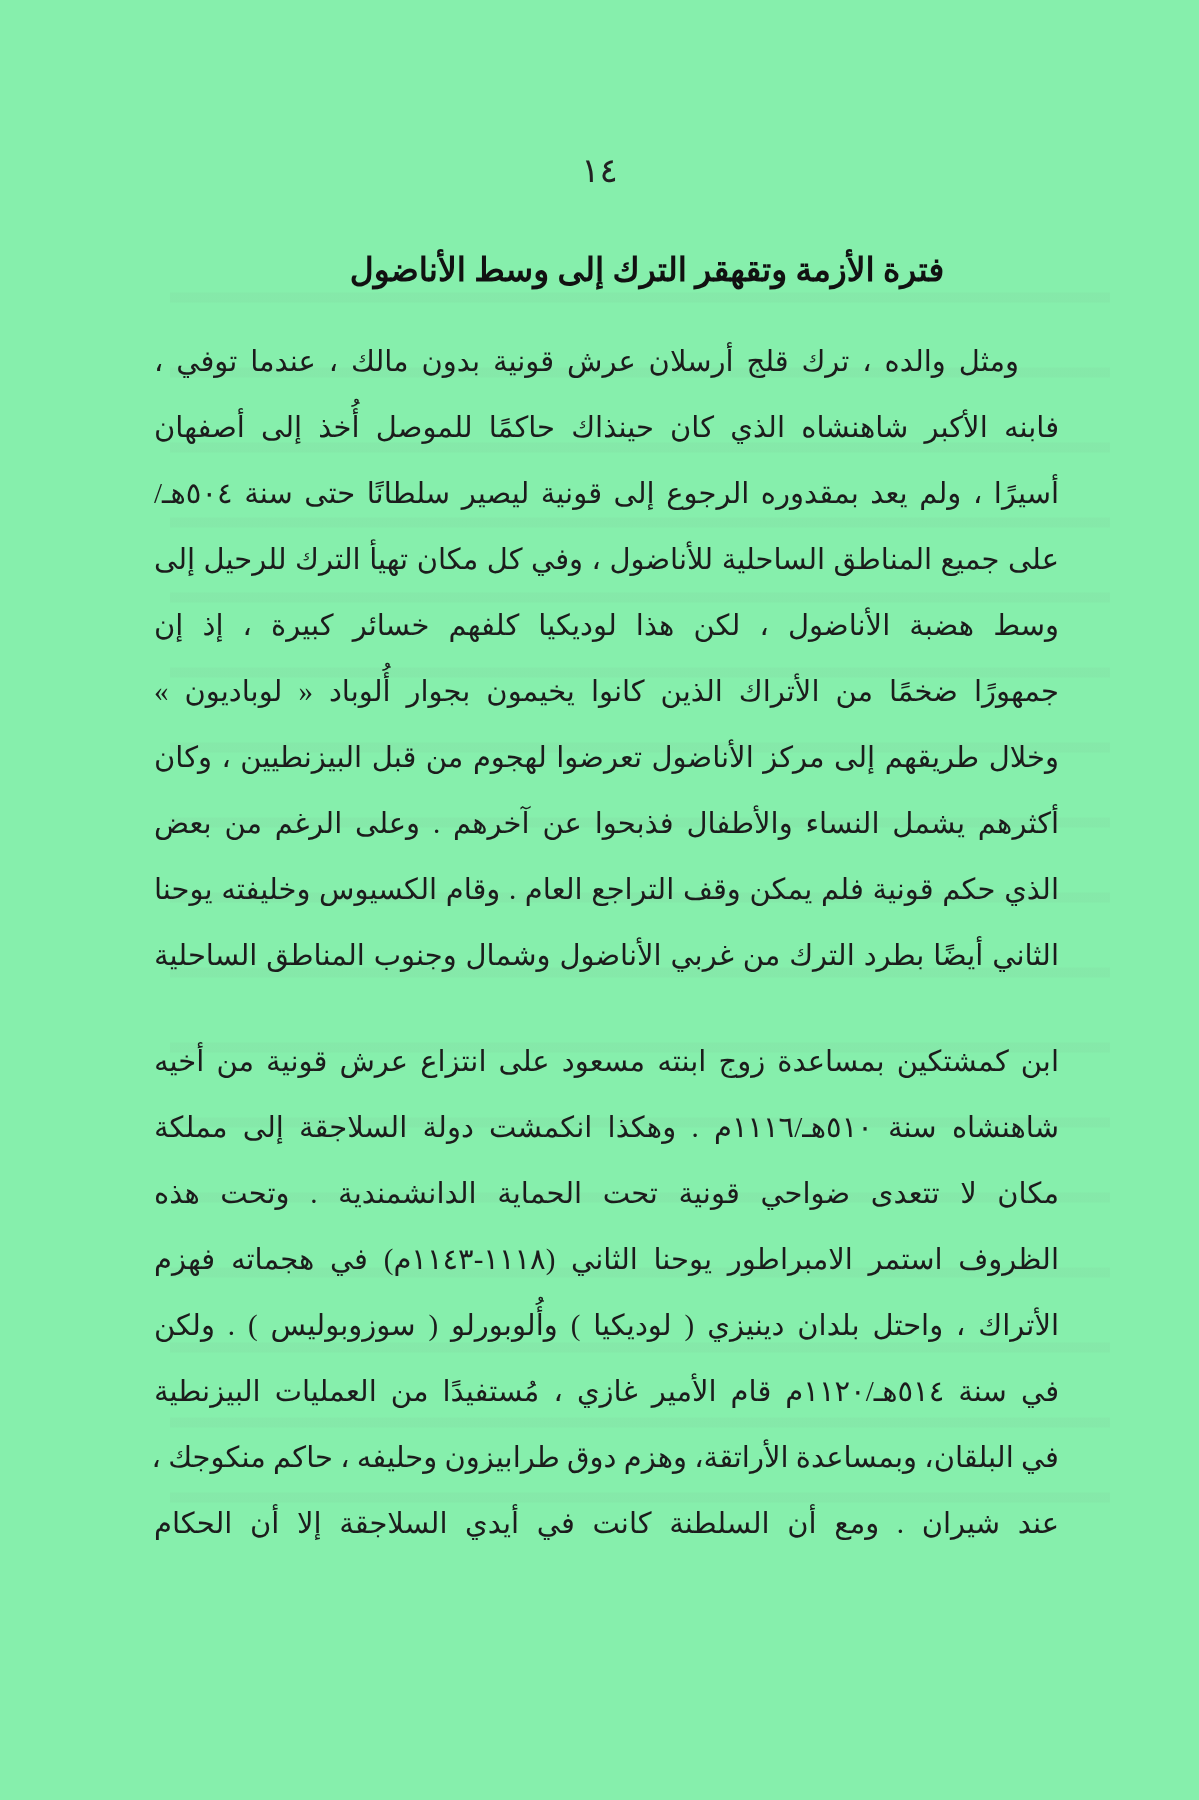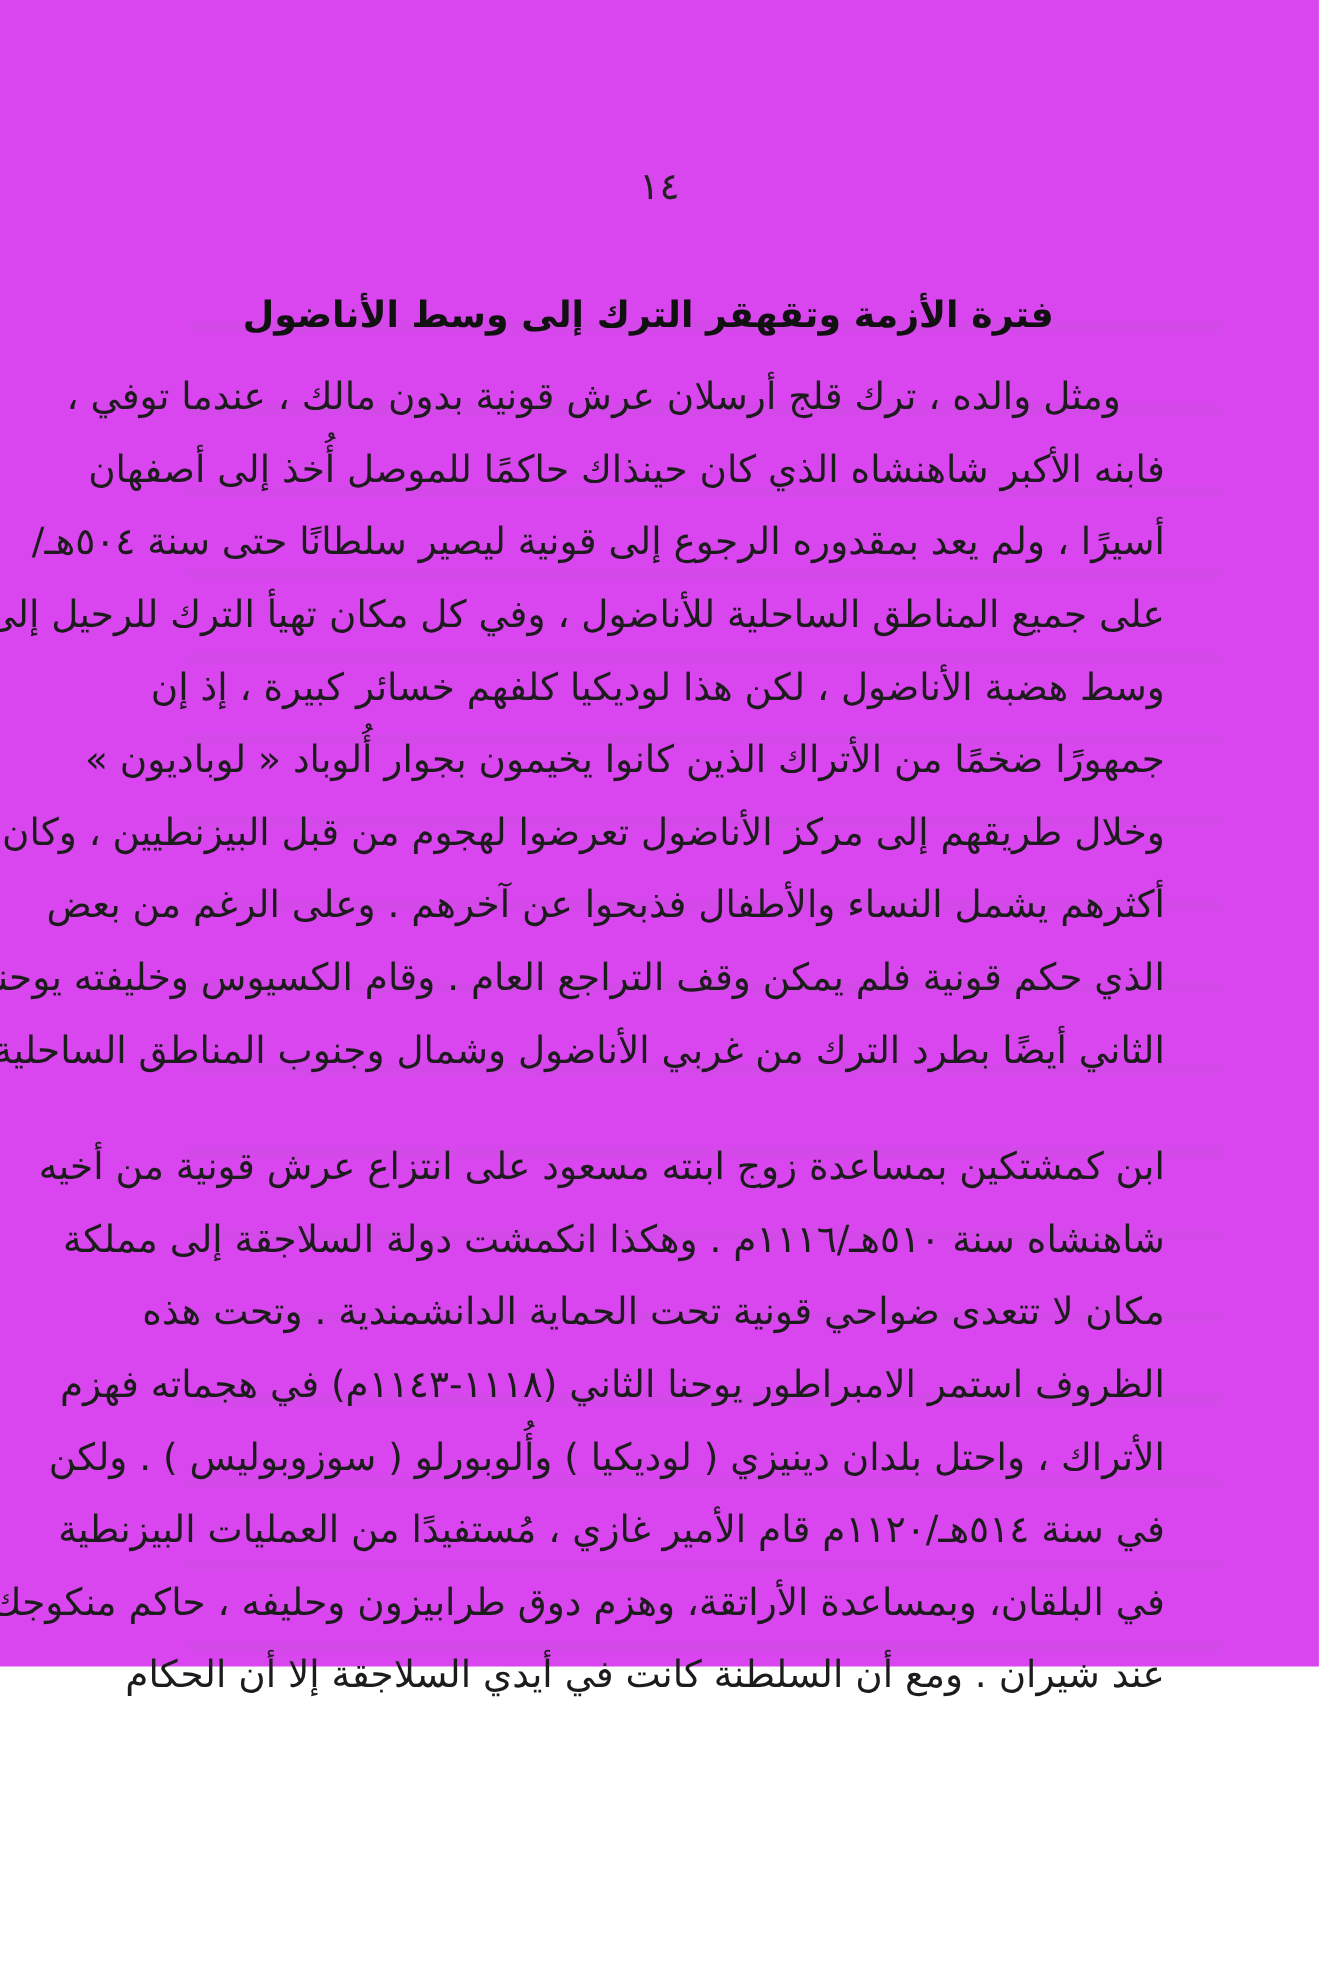--- a/index.html
+++ b/index.html
@@ -11,22 +11,23 @@
       width: 1199px;
       height: 1800px;
       position: relative;
       overflow: hidden;
       font-family: "DejaVu Sans", "Liberation Sans", sans-serif;
       color: #1a1a1a;
     }
     .page {
       position: absolute;
       left: 0; top: 0;
-      width: 1199px; height: 1515px;
-      background: #d946ef;
+      width: 1199px; height: 1800px;
+      background: #86efac;
+      font-family: Liberation Serif, serif;
     }
     .bleed {
       position: absolute;
       left: 170px; top: 240px;
       width: 940px; height: 1300px;
       background: repeating-linear-gradient(
         to bottom,
         rgba(0,0,0,0) 0px,
         rgba(0,0,0,0) 52px,
         rgba(120,120,120,0.05) 53px,
@@ -61,21 +62,21 @@
       position: absolute;
       top: 328px;
       right: 140px;
       width: 905px;
       direction: rtl;
     }
     .line {
       display: block;
       height: 66px;
       line-height: 66px;
-      font-size: 34px;
+      font-size: 29px;
       white-space: nowrap;
       text-align: justify;
       text-align-last: justify;
       color: #1c1c1c;
     }
     .line.last {
       text-align-last: right;
     }
     .line.indent {
       padding-right: 40px;
@@ -85,21 +86,21 @@
     }
   </style>
 </head>
 <body>
 
 <div class="page">
   <div class="bleed"></div>
 
   <div class="page-number">١٤</div>
 
-  <h1 class="chapter-title" style="margin:16px;">فترة الأزمة وتقهقر الترك إلى وسط الأناضول</h1>
+  <h1 class="chapter-title" style="margin:0;">فترة الأزمة وتقهقر الترك إلى وسط الأناضول</h1>
 
   <div class="body-text">
 
     <div>
       <span class="line indent">ومثل والده ، ترك قلج أرسلان عرش قونية بدون مالك ، عندما توفي ،</span>
       <span class="line">فابنه الأكبر شاهنشاه الذي كان حينذاك حاكمًا للموصل أُخذ إلى أصفهان</span>
       <span class="line">أسيرًا ، ولم يعد بمقدوره الرجوع إلى قونية ليصير سلطانًا حتى سنة ٥٠٤هـ/</span>
       <span class="line">على جميع المناطق الساحلية للأناضول ، وفي كل مكان تهيأ الترك للرحيل إلى</span>
       <span class="line">وسط هضبة الأناضول ، لكن هذا لوديكيا كلفهم خسائر كبيرة ، إذ إن</span>
       <span class="line">جمهورًا ضخمًا من الأتراك الذين كانوا يخيمون بجوار أُلوباد « لوباديون »</span>

